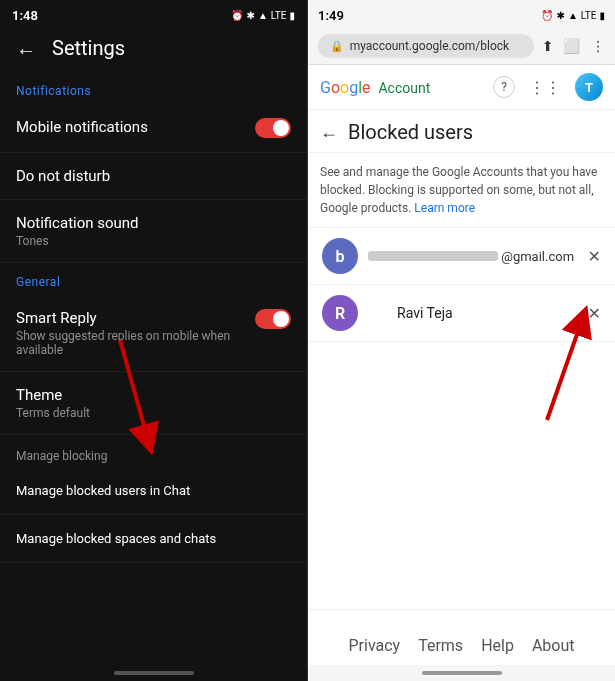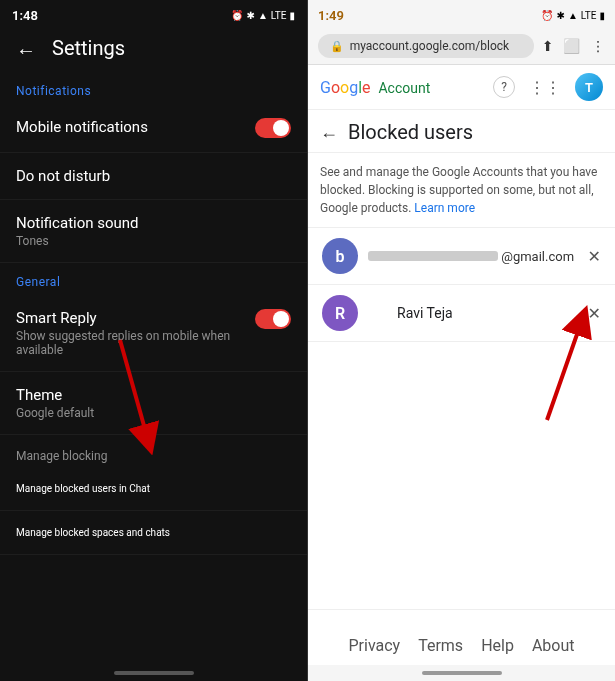--- a/index.html
+++ b/index.html
@@ -114,21 +114,21 @@
 
     .manage-blocking-label {
       color: #8e8e8e;
       font-size: 12px;
       padding: 14px 16px 4px 16px;
     }
 
     .manage-item {
       padding: 16px 16px;
       color: #fff;
-      font-size: 10px;
+      font-size: 13px;
       border-bottom: 1px solid #1e1e1e;
     }
 
     .nav-bar-left {
       margin-top: auto;
       display: flex;
       justify-content: center;
       padding: 8px 0 6px 0;
     }
 
@@ -156,21 +156,21 @@
       align-items: center;
       padding: 6px 10px 4px 10px;
       background: #f5f5f5;
       font-size: 12px;
       height: 28px;
     }
 
     .status-time-right {
       font-size: 13px;
       font-weight: 600;
-      color: #a16207;
+      color: #000000;
     }
 
     .status-icons-right {
       display: flex;
       gap: 3px;
       align-items: center;
       font-size: 10px;
       color: #000;
     }
 
@@ -447,21 +447,21 @@
       <div class="settings-item-left">
         <span class="settings-item-title">Smart Reply</span>
         <span class="settings-item-subtitle">Show suggested replies on mobile when available</span>
       </div>
       <div class="toggle"></div>
     </div>
 
     <div class="settings-item">
       <div class="settings-item-left">
         <span class="settings-item-title">Theme</span>
-        <span class="settings-item-subtitle">Google default</span>
+        <span class="settings-item-subtitle">Terms default</span>
       </div>
     </div>
 
     <div class="manage-blocking-label">Manage blocking</div>
 
     <div class="manage-item">
       <span>Manage blocked users in Chat</span>
     </div>
 
     <div class="manage-item">

